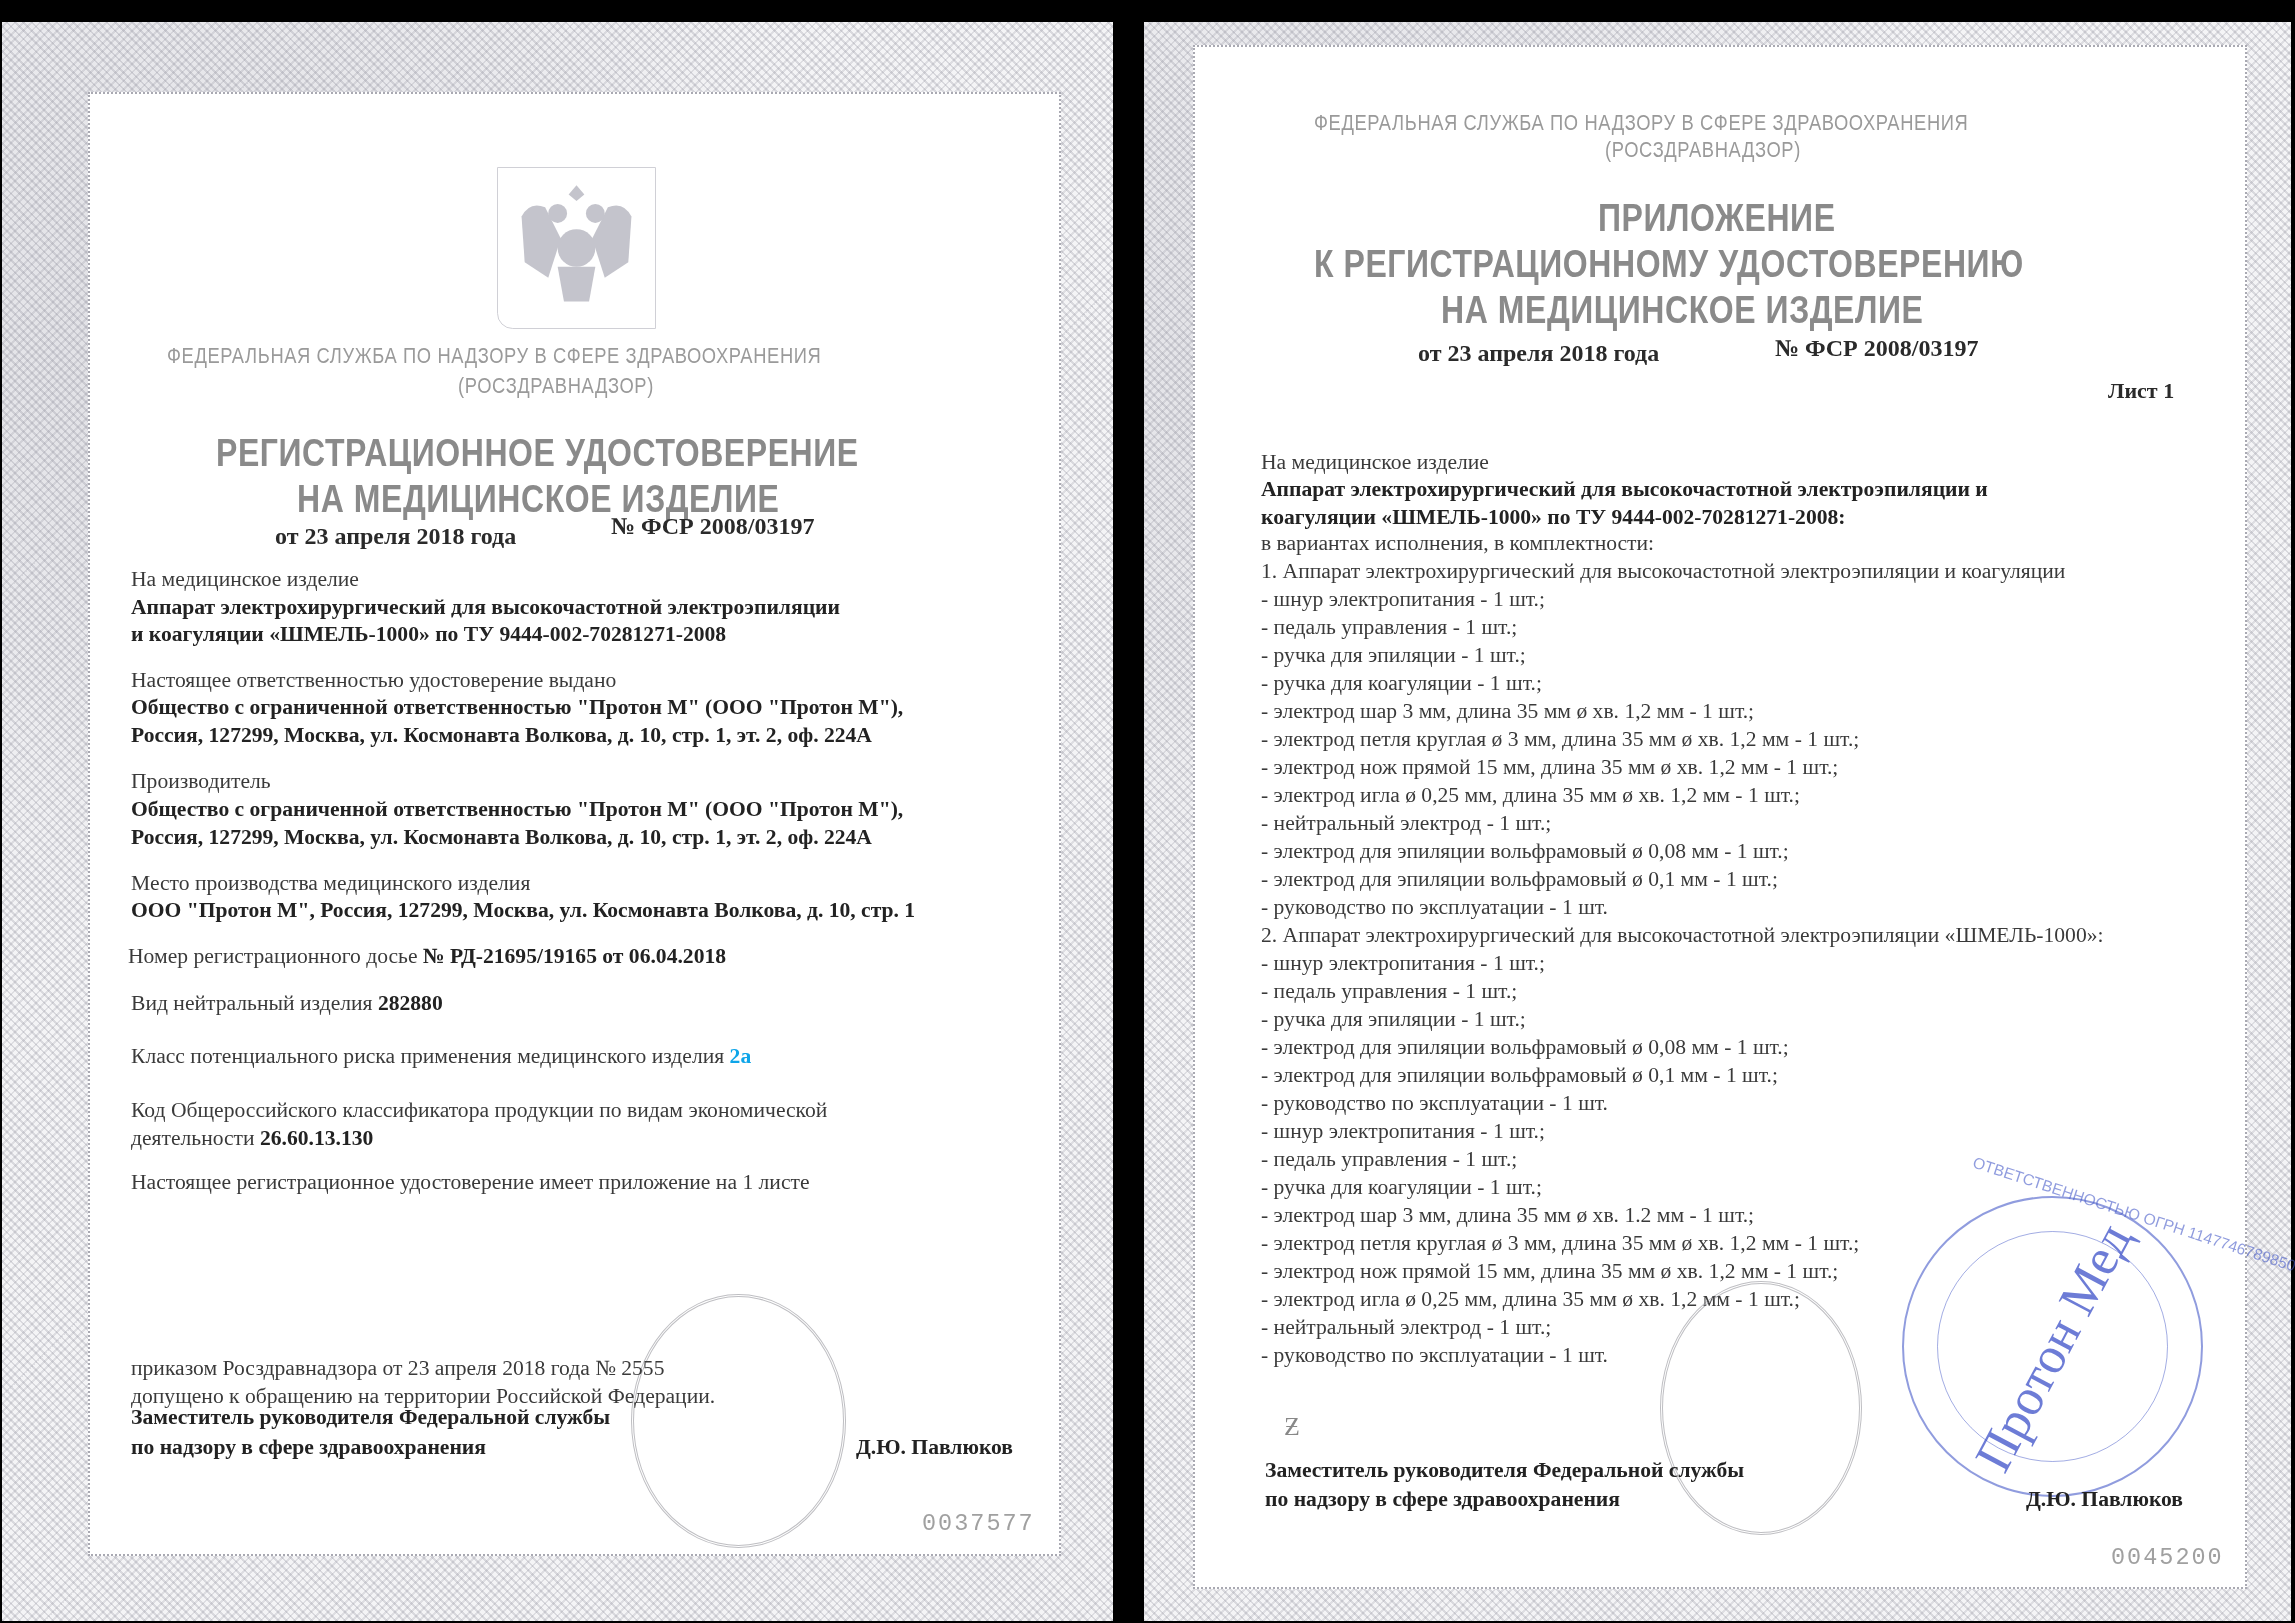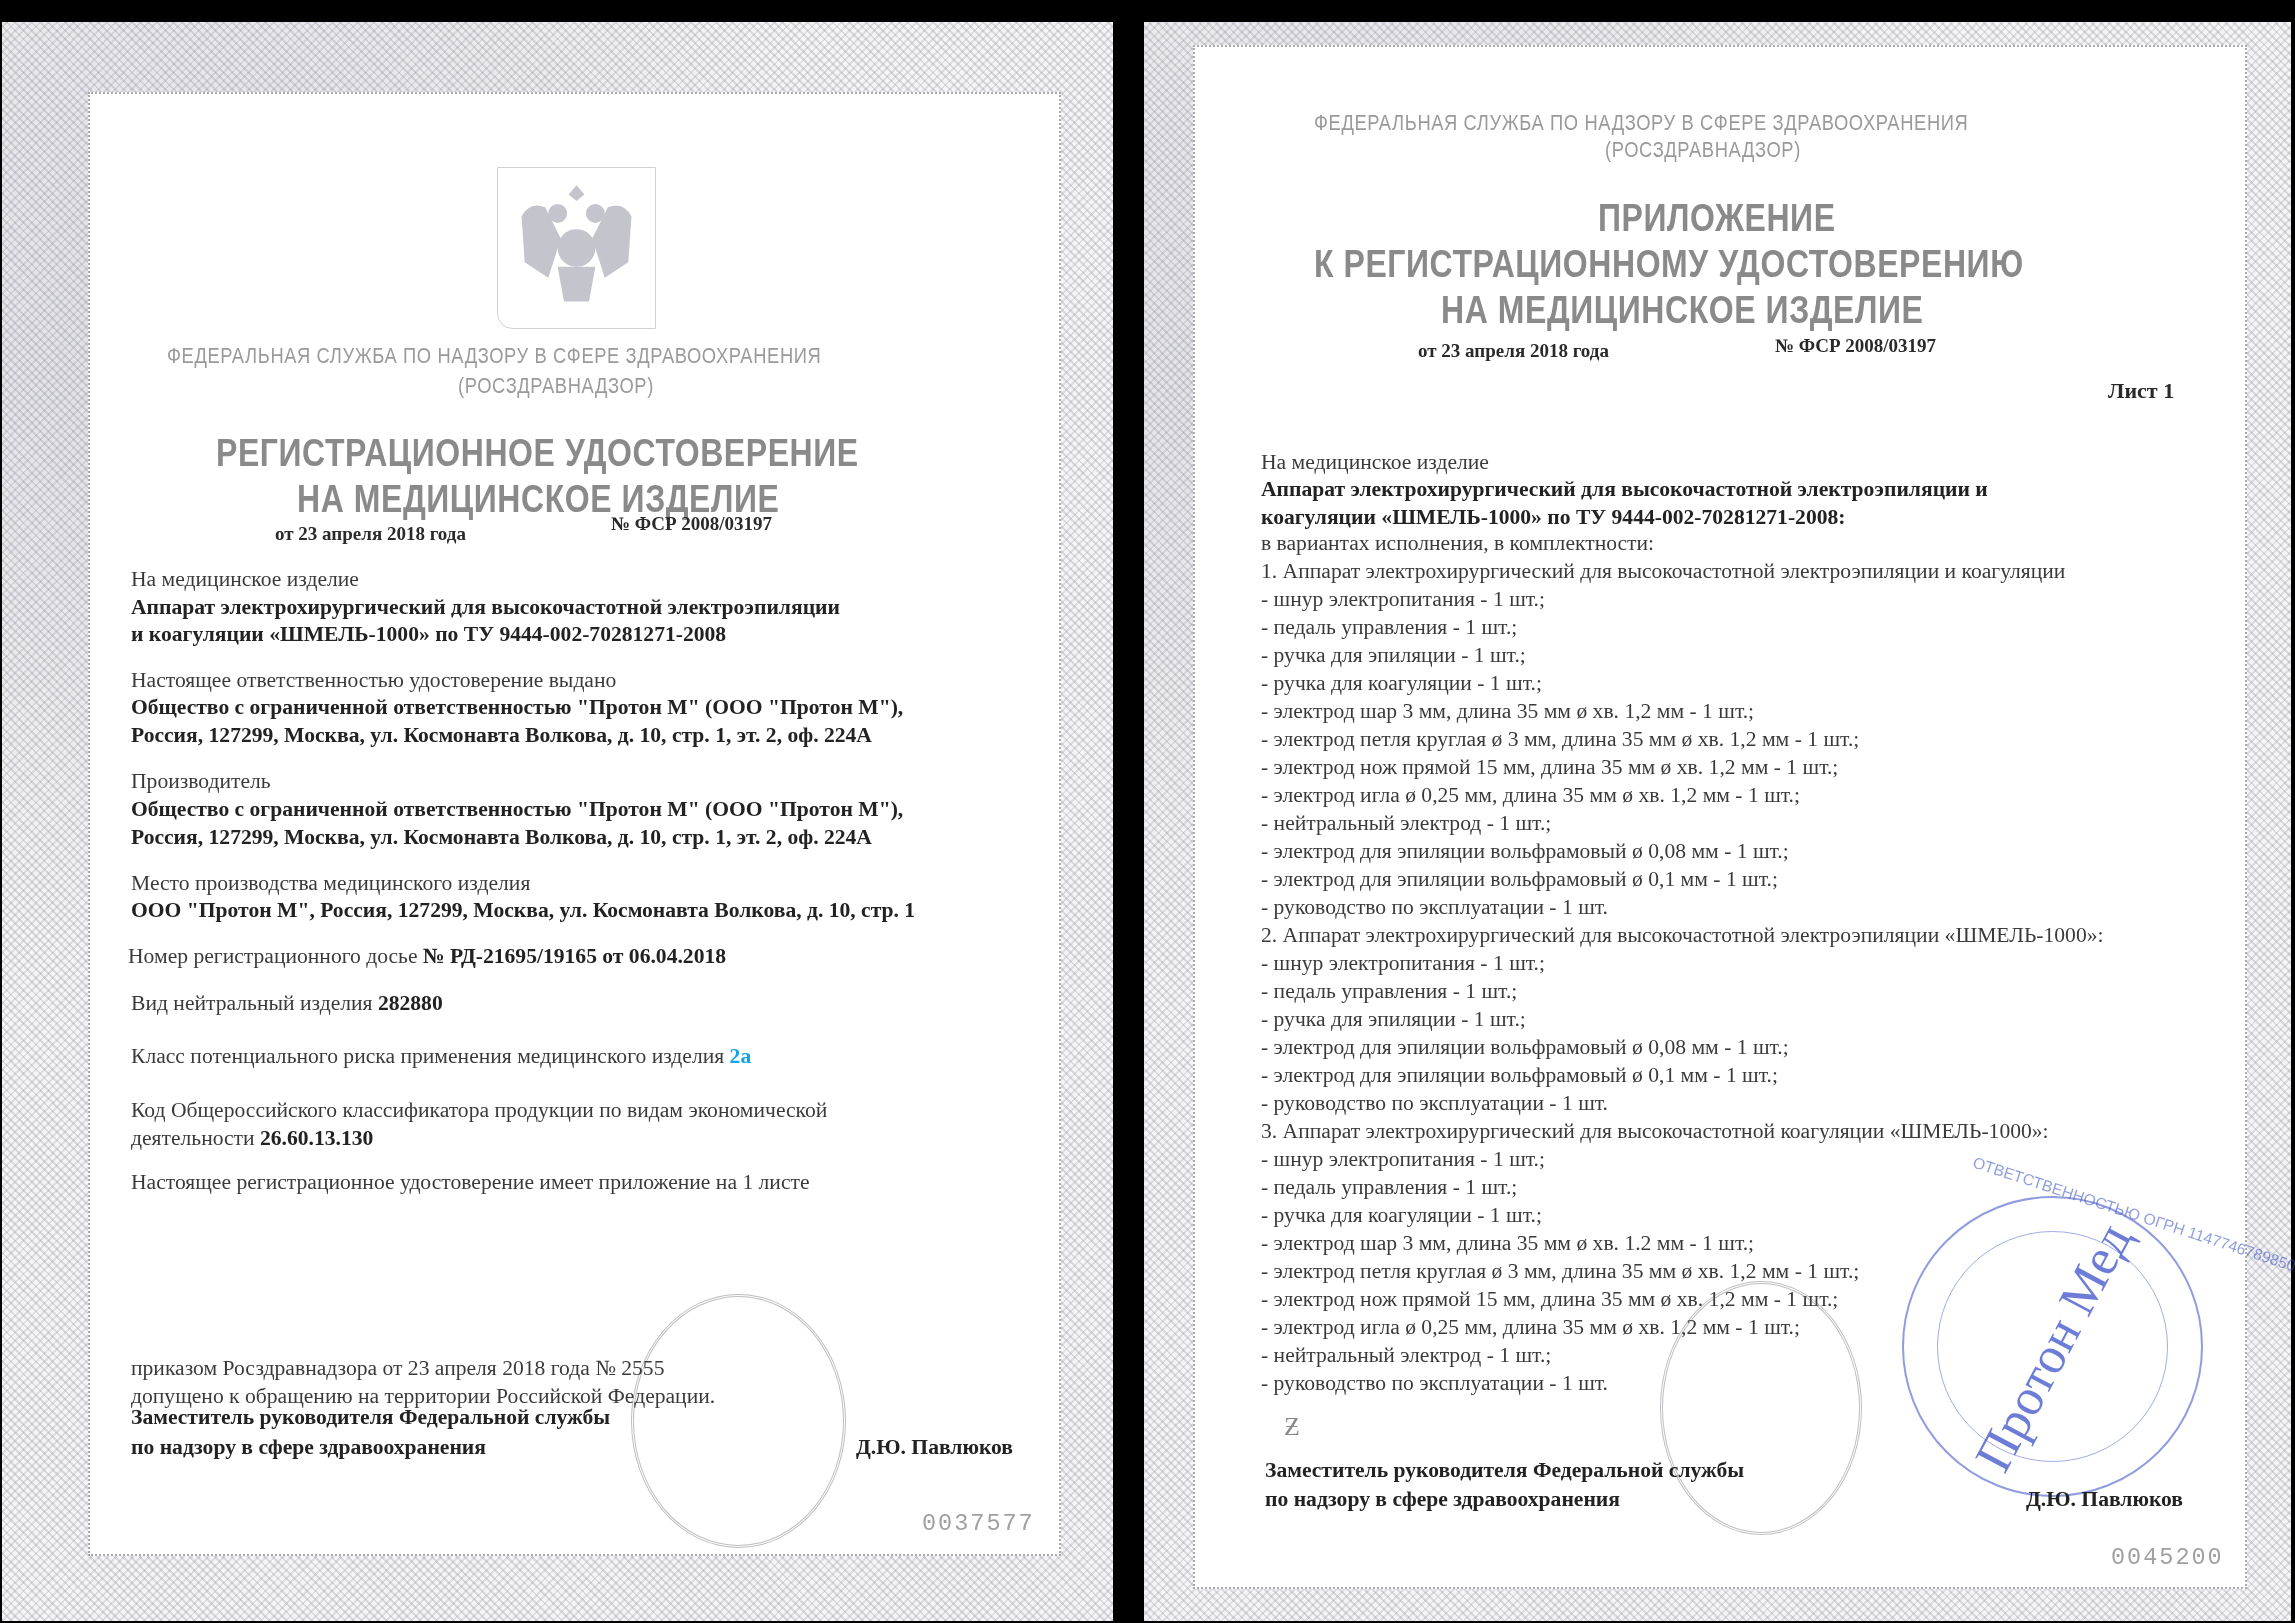--- a/index.html
+++ b/index.html
@@ -9,21 +9,21 @@
   .ornament { position:absolute; inset:0;
     background:
       repeating-linear-gradient(45deg, rgba(120,120,135,0.22) 0 2px, transparent 2px 5.9px),
       repeating-linear-gradient(-45deg, rgba(120,120,135,0.18) 0 2px, transparent 2px 5.9px),
       radial-gradient(circle at 20% 20%, rgba(150,150,165,0.25), transparent 40%),
       #f4f4f6; }
   .inner { position:absolute; background:#fff; border:2px dotted #a9a9b2; box-sizing:border-box; }
   .abs { position:absolute; white-space:nowrap; }
   .gray-hdr { color:#9a9a9a; font-family:"Liberation Sans", sans-serif; font-size:21.6px; letter-spacing:0.7px; transform:scaleX(0.85); transform-origin:left top; }
   .big-title { color:#8a8a8a; font-family:"Liberation Sans", sans-serif; font-weight:bold; font-size:39px; transform:scaleX(0.82); transform-origin:left top; letter-spacing:0.7px; }
-  .date { font-size:19px; font-weight:bold; color:#2a2a2a; }
+  .date { font-size:24px; font-weight:bold; color:#2a2a2a; }
   .t { font-size:21.6px; color:#3a3a3a; }
   .b { font-size:21.6px; font-weight:bold; color:#222; }
   .serial { font-family:"Liberation Mono", monospace; font-size:23.5px; color:#a0a0a0; letter-spacing:2px; }
   .emblem { position:absolute; left:497px; top:167px; width:157px; height:160px; border:1.3px solid #d0d0d6; border-radius:0 0 0 15.7px; }
   .emblem svg { width:100%; height:100%; }
   .stamp { position:absolute; border-radius:50%; }
   .stamp-gray { left:631px; top:1294px; width:209px; height:248px; border:3.9px double rgba(110,110,120,0.45); }
   .stamp-gray-r { left:1660px; top:1281px; width:196px; height:248px; border:3.9px double rgba(110,110,120,0.45); }
   .stamp-blue { left:1902px; top:1196px; width:301px; height:301px; border:2.6px solid rgba(70,90,200,0.6); box-sizing:border-box; }
   .stamp-blue-inner { position:absolute; left:33px; top:33px; right:33px; bottom:33px; border:1.3px solid rgba(70,90,200,0.5); border-radius:50%; }
@@ -131,21 +131,20 @@
   <div class="t">- электрод для эпиляции вольфрамовый ø 0,08 мм - 1 шт.;</div>
   <div class="t">- электрод для эпиляции вольфрамовый ø 0,1 мм - 1 шт.;</div>
   <div class="t">- руководство по эксплуатации - 1 шт.</div>
   <div class="t">2. Аппарат электрохирургический для высокочастотной электроэпиляции «ШМЕЛЬ-1000»:</div>
   <div class="t">- шнур электропитания - 1 шт.;</div>
   <div class="t">- педаль управления - 1 шт.;</div>
   <div class="t">- ручка для эпиляции - 1 шт.;</div>
   <div class="t">- электрод для эпиляции вольфрамовый ø 0,08 мм - 1 шт.;</div>
   <div class="t">- электрод для эпиляции вольфрамовый ø 0,1 мм - 1 шт.;</div>
   <div class="t">- руководство по эксплуатации - 1 шт.</div>
-  <div class="t">3. Аппарат электрохирургический для высокочастотной коагуляции «ШМЕЛЬ-1000»:</div>
   <div class="t">- шнур электропитания - 1 шт.;</div>
   <div class="t">- педаль управления - 1 шт.;</div>
   <div class="t">- ручка для коагуляции - 1 шт.;</div>
   <div class="t">- электрод шар 3 мм, длина 35 мм ø хв. 1.2 мм - 1 шт.;</div>
   <div class="t">- электрод петля круглая ø 3 мм, длина 35 мм ø хв. 1,2 мм - 1 шт.;</div>
   <div class="t">- электрод нож прямой 15 мм, длина 35 мм ø хв. 1,2 мм - 1 шт.;</div>
   <div class="t">- электрод игла ø 0,25 мм, длина 35 мм ø хв. 1,2 мм - 1 шт.;</div>
   <div class="t">- нейтральный электрод - 1 шт.;</div>
   <div class="t">- руководство по эксплуатации - 1 шт.</div>
 </div>

